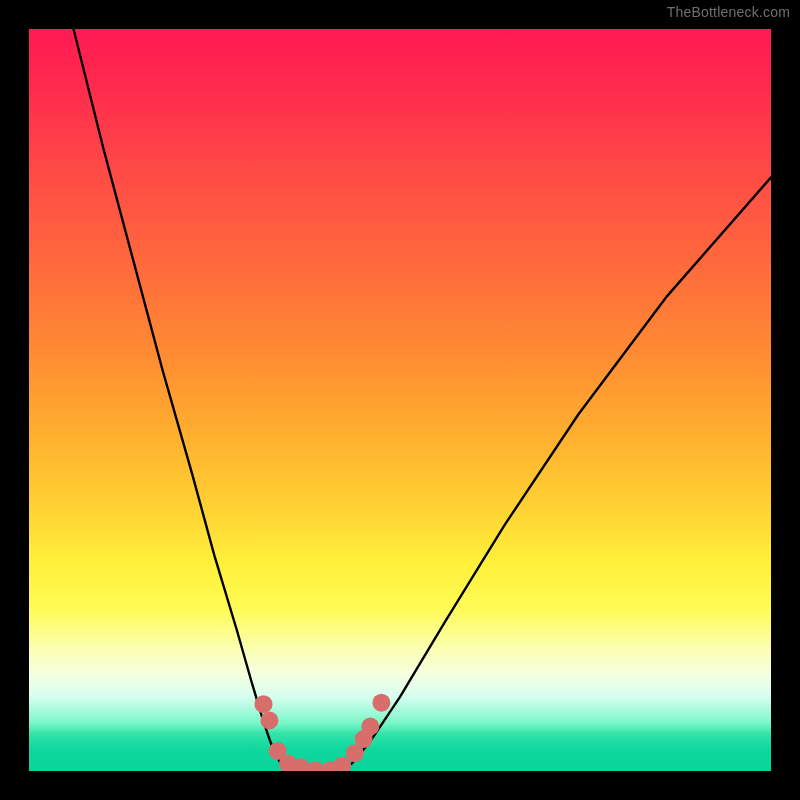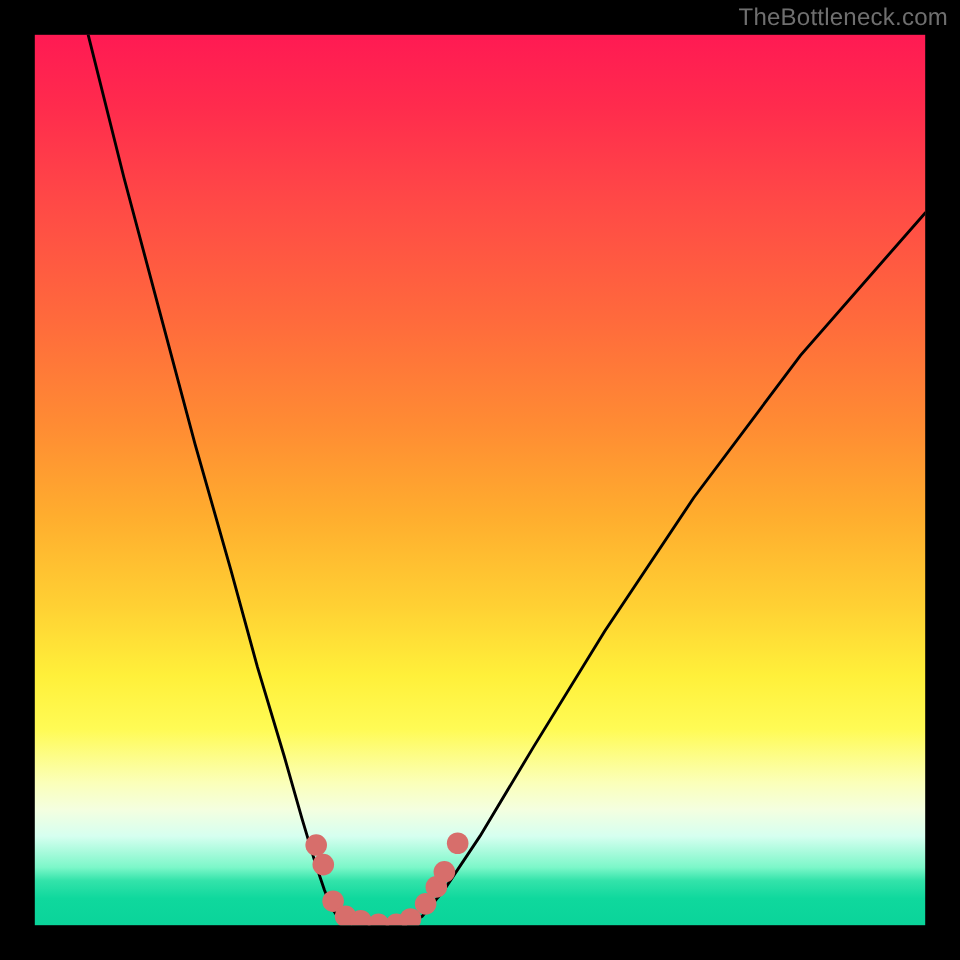--- a/index.html
+++ b/index.html
@@ -44,21 +44,21 @@
       #33e3aa 95%,
       #0fd89d 97%,
       #0ad49a 100%
     );
   }
   .watermark {
     position: absolute;
     top: 4px;
     right: 10px;
     color: #6f6f6f;
-    font-size: 20px;
+    font-size: 14px;
     letter-spacing: 0.2px;
     user-select: none;
   }
   svg.curves {
     position: absolute;
     left: 0;
     top: 0;
   }
 </style>
 </head>

